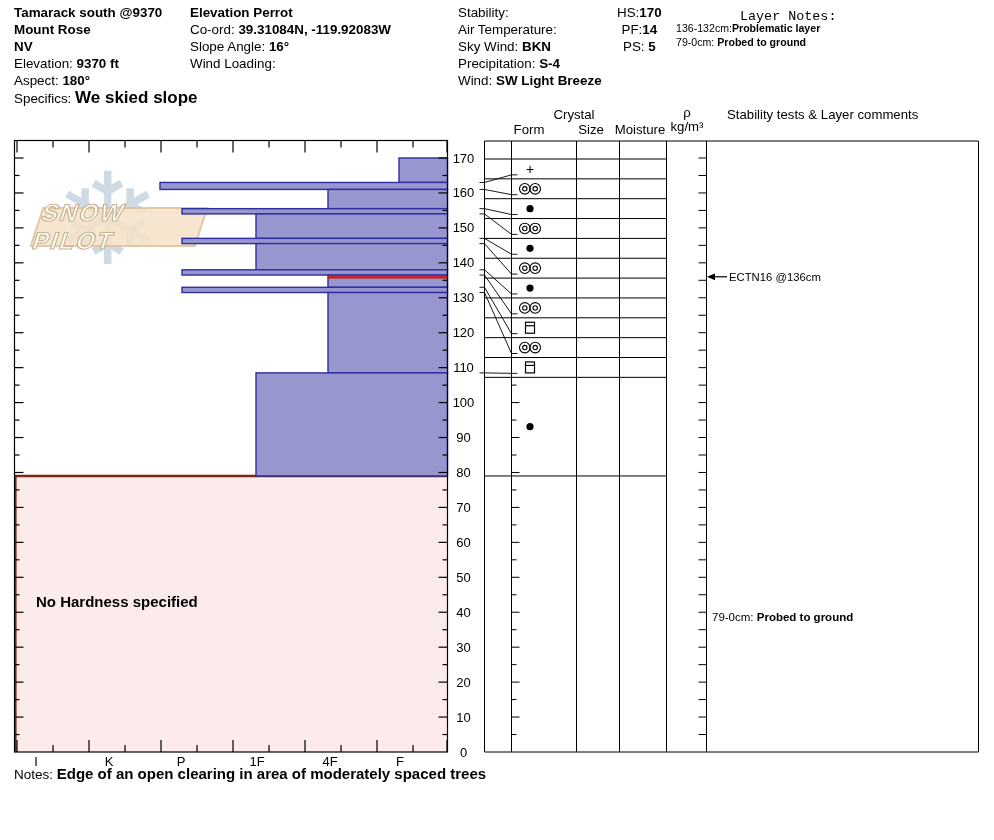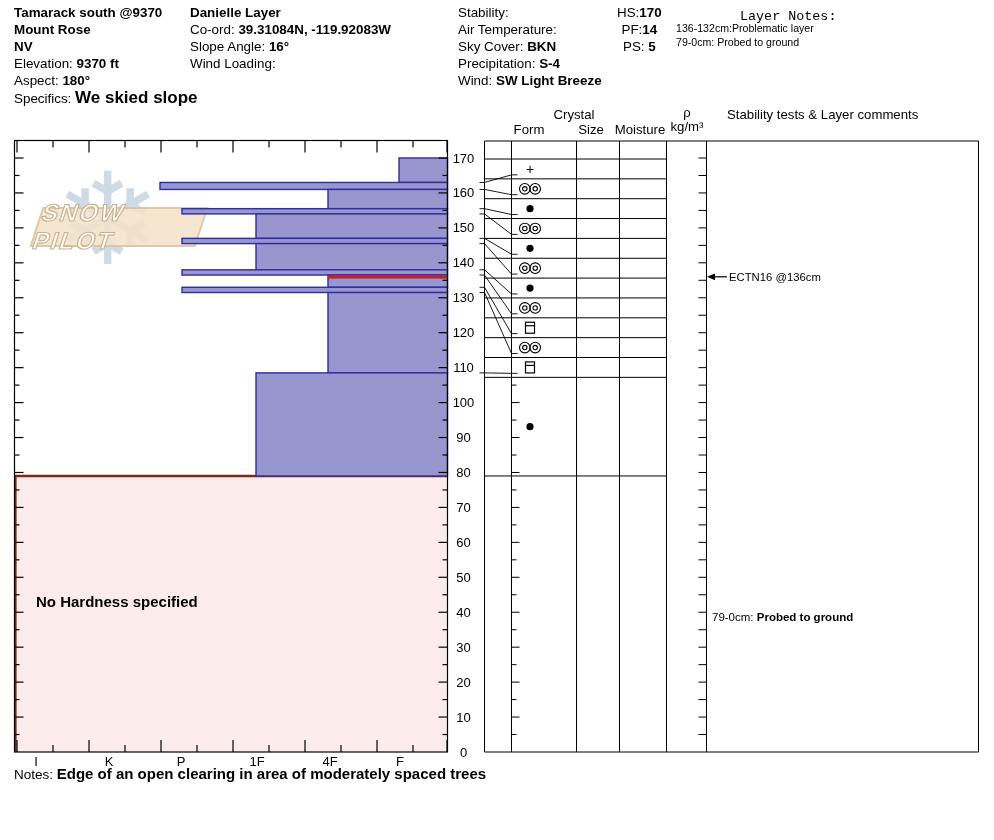--- a/index.html
+++ b/index.html
@@ -16,21 +16,21 @@
           -webkit-text-stroke:1.2px #c8b394;}
   #chart{position:absolute;left:0;top:0;z-index:1;}
   #chart text{font-family:"Liberation Sans",sans-serif;fill:#000;}
   
   #header{position:absolute;left:0;top:0;width:994px;z-index:2;font-size:13.4px;line-height:17px;color:#000;}
   .hcol{position:absolute;top:4px;white-space:nowrap;}
   .hline b{font-weight:700;}
   .hline .small{font-size:17px;}
   .ln-title{position:absolute;left:740px;top:8px;font-family:Liberation Mono, monospace;}
   .ln-notes{position:absolute;left:676px;top:22px;font-size:10.6px;line-height:13.5px;white-space:nowrap;}
-  .ln-notes b{font-weight:400;}
+  .ln-notes b{font-weight:700;}
   
   #footer{position:absolute;left:14px;top:765px;z-index:2;font-size:13.5px;white-space:nowrap;}
   #footer b{font-size:15px;font-weight:700;}
 </style>
 </head>
 <body>
 
 <div id="app">
   <div id="watermark">
     <span class="flake">❄</span>
@@ -377,29 +377,29 @@
   <div id="header">
       <div class="hcol" style="left: 14px;">
         <div class="hline"><b>Tamarack south @9370</b></div>
         <div class="hline"><b>Mount Rose</b></div>
         <div class="hline"><b>NV</b></div>
         <div class="hline"><span>Elevation: </span><b>9370 ft</b></div>
         <div class="hline"><span>Aspect: </span><b>180°</b></div>
         <div class="hline"><span>Specifics: </span><b class="small">We skied slope</b></div>
       </div>
       <div class="hcol" style="left: 190px;">
-        <div class="hline"><b>Danielle Layer</b></div>
+        <div class="hline"><b>Elevation Perrot</b></div>
         <div class="hline"><span>Co-ord: </span><b>39.31084N, -119.92083W</b></div>
         <div class="hline"><span>Slope Angle: </span><b>16°</b></div>
         <div class="hline"><span>Wind Loading:</span></div>
       </div>
       <div class="hcol" style="left: 458px;">
         <div class="hline"><span>Stability:</span></div>
         <div class="hline"><span>Air Temperature:</span></div>
-        <div class="hline"><span>Sky Cover: </span><b>BKN</b></div>
+        <div class="hline"><span>Sky Wind: </span><b>BKN</b></div>
         <div class="hline"><span>Precipitation: </span><b>S-4</b></div>
         <div class="hline"><span>Wind: </span><b>SW Light Breeze</b></div>
       </div>
       <div class="hcol" style="left: 617px; text-align: center;">
         <div class="hline"><span>HS:</span><b>170</b></div>
         <div class="hline"><span>PF:</span><b>14</b></div>
         <div class="hline"><span>PS: </span><b>5</b></div>
       </div>
       <div class="ln-title">Layer Notes:</div>
       <div class="ln-notes">

